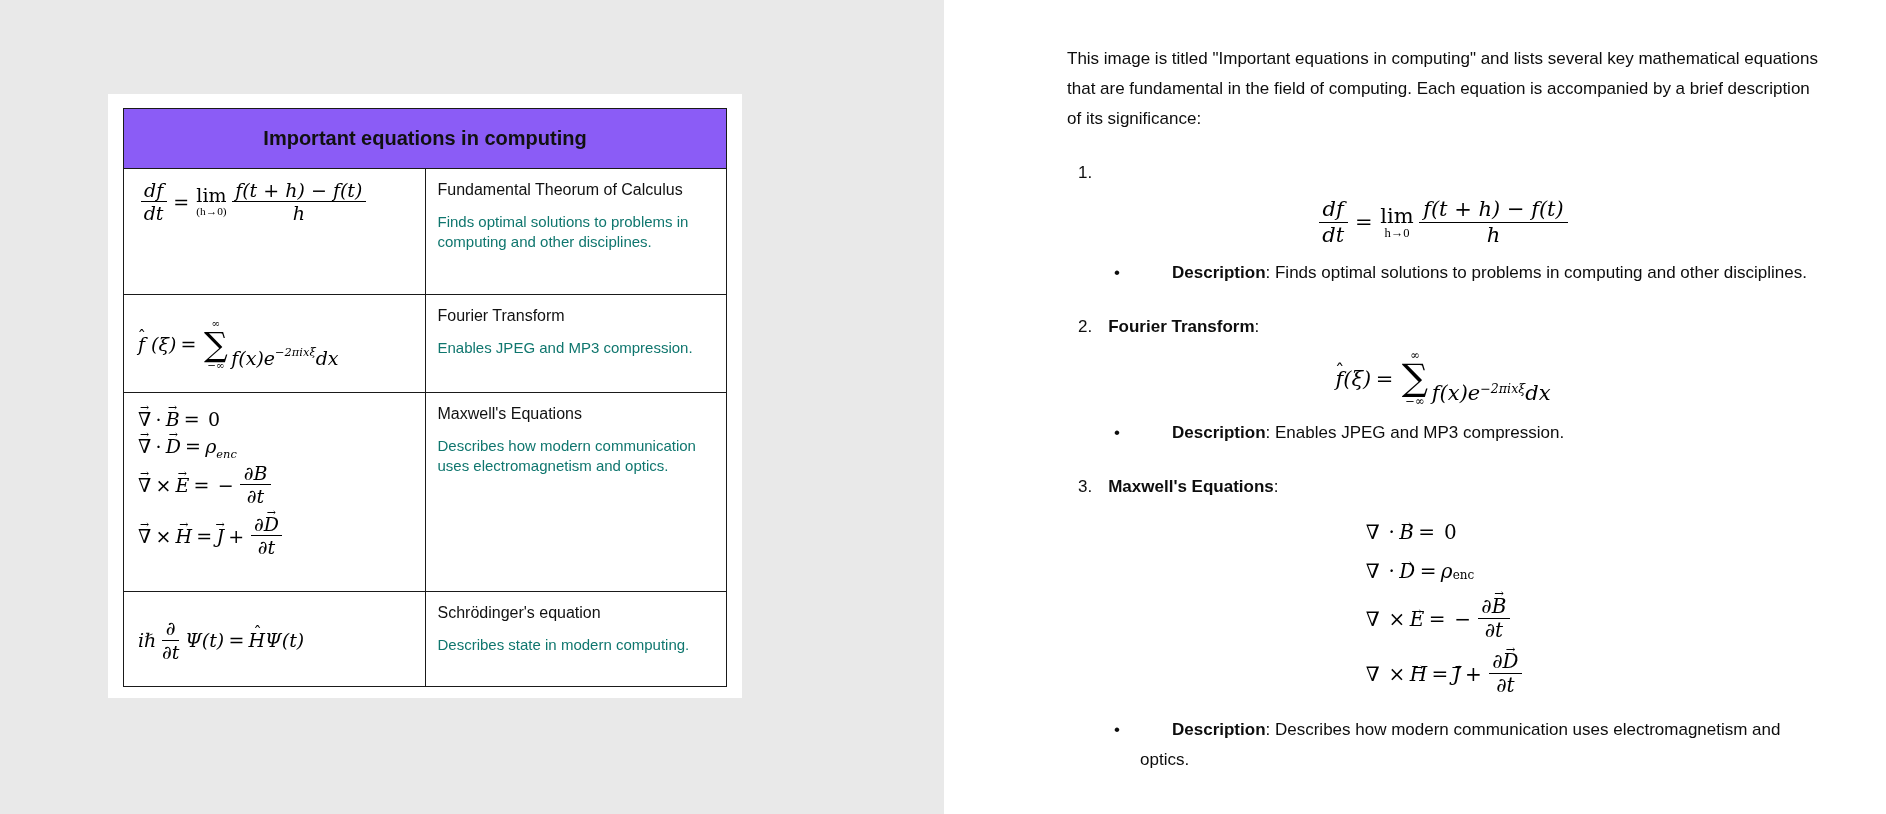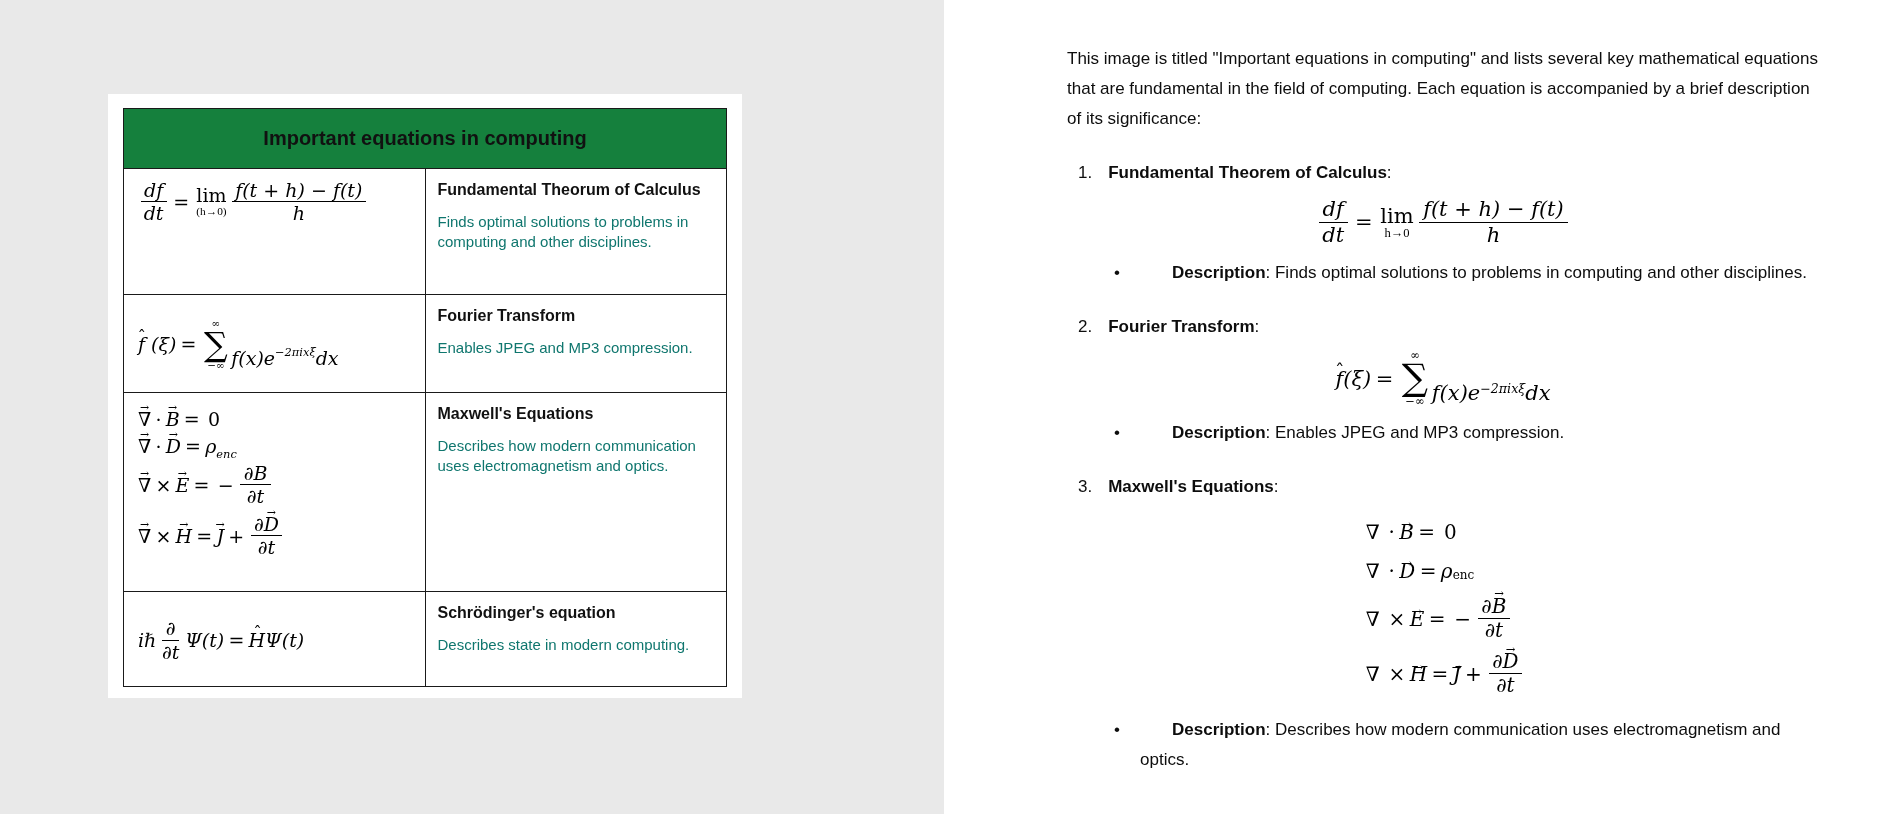--- a/index.html
+++ b/index.html
@@ -7,26 +7,26 @@
     width:1886px;height:814px;position:relative;overflow:hidden;
     background:#ffffff;font-family:"Liberation Sans",sans-serif;
   }
 
   
   .left-panel{position:absolute;left:0;top:0;width:944px;height:814px;background:#e9e9e9;}
   .image-card{position:absolute;left:108px;top:94px;width:634px;height:604px;background:#ffffff;}
 
   table.eqtable{position:absolute;left:15px;top:14px;width:604px;border-collapse:collapse;table-layout:fixed;}
   table.eqtable th, table.eqtable td{border:1.5px solid #1a1a1a;}
-  th.t-head{height:57px;background:#15803d;font-size:20px;font-weight:bold;color:#111;text-align:center;}
+  th.t-head{height:57px;background:#8b5cf6;font-size:20px;font-weight:bold;color:#111;text-align:center;}
   td.ecell{padding:10px 6px 8px 14px;vertical-align:top;}
   td.vmid{vertical-align:middle;}
   td.dcell{padding:10px 12px;vertical-align:top;}
   tr.r1{height:126px;} tr.r2{height:98px;} tr.r3{height:199px;} tr.r4{height:95px;}
-  .ename{font-weight:bold;font-size:16px;color:#111;margin:2px 0 13px 0;}
+  .ename{font-weight:normal;font-size:16px;color:#111;margin:2px 0 13px 0;}
   .edesc{font-size:15px;line-height:1.32;color:#0f766e;max-width:272px;}
 
   
   .eq{font-family:"DejaVu Serif",serif;font-style:italic;font-size:19px;color:#000;
       display:inline-flex;align-items:center;}
   .eq .mi{white-space:pre;}
   .eq .mo{font-style:normal;margin:0 0.22em;white-space:pre;}
   .mfrac{display:inline-flex;flex-direction:column;align-items:center;line-height:1.18;margin:0 0.12em;}
   .fnum,.fden{display:flex;align-items:center;justify-content:center;padding:0 0.18em;white-space:pre;}
   .fnum{border-bottom:1.4px solid currentColor;}
@@ -186,21 +186,20 @@
     </tbody>
       </table>
   </div>
 </div>
 
 <div class="response">
   <p class="intro">This image is titled "Important equations in computing" and lists several key mathematical equations that are fundamental in the field of computing. Each equation is accompanied by a brief description of its significance:</p>
 
   <div class="item-head">
     <span>1.</span>
-    <span><b class="item-title">Fundamental Theorem of Calculus</b><span>:</span></span>
   </div>
   <div class="eq-display">
     <span class="eq">
         <span class="mfrac">
           <span class="fnum"><span class="mi">df</span></span>
           <span class="fden"><span class="mi">dt</span></span>
         </span>
         <span class="mo">=</span>
         <span class="mlim">
           <span class="lmain">lim</span>

